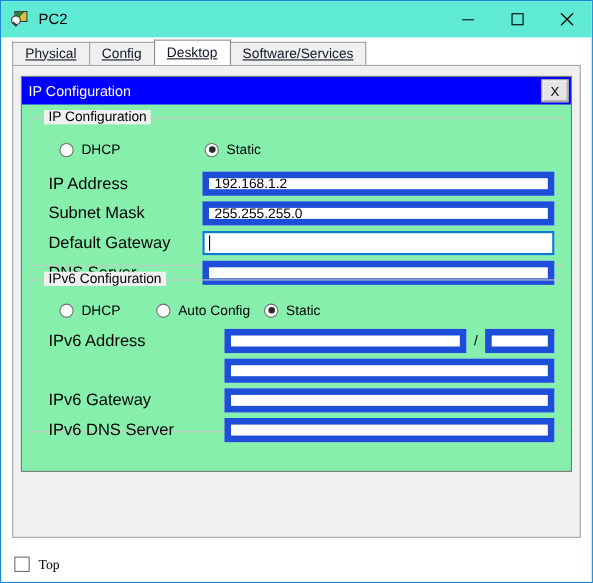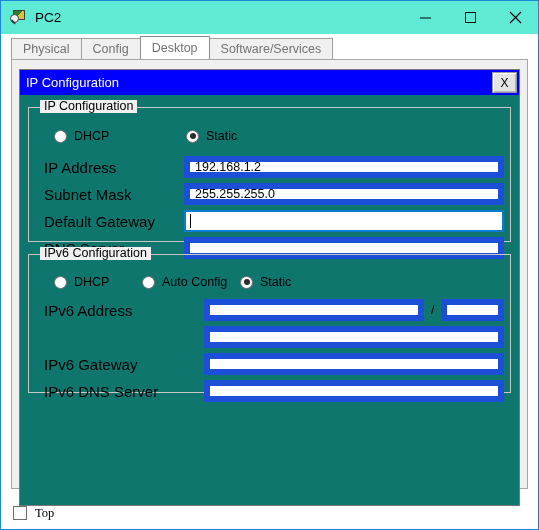--- a/index.html
+++ b/index.html
@@ -90,25 +90,26 @@
     align-items: flex-end;
   }
   .tab {
     height: 21px;
     padding: 0 11px;
     box-sizing: border-box;
     border: 1px solid #a0a0a0;
     border-bottom: none;
     background: #f0f0f0;
     font-size: 12.5px;
-    color: #737373;
+    color: #0f172a;
     display: flex;
     align-items: center;
     margin-right: -1px;
     line-height: 1;
+    text-decoration: underline;
   }
   .tab.active {
     height: 23px;
     background: #ffffff;
     position: relative;
     z-index: 3;
     border-color: #8c8c8c;
   }
 
   
@@ -122,22 +123,22 @@
     background: #f0f0f0;
     box-sizing: border-box;
   }
 
   
   .dialog {
     position: absolute;
     left: 7px;
     top: 9px;
     right: 7px;
-    height: 437px;
-    background: #0f766e;
+    height: 360px;
+    background: #86efac;
     border: 1px solid #7a7a7a;
     box-sizing: border-box;
   }
   .dialog-title {
     height: 25px;
     background: #0000ff;
     display: flex;
     align-items: center;
     justify-content: space-between;
     padding-left: 6px;

